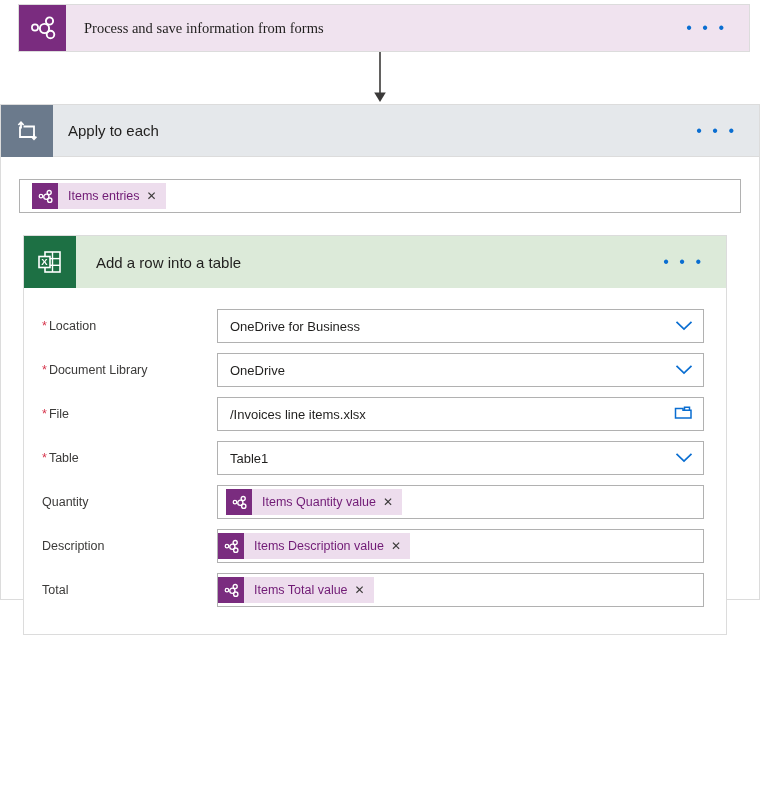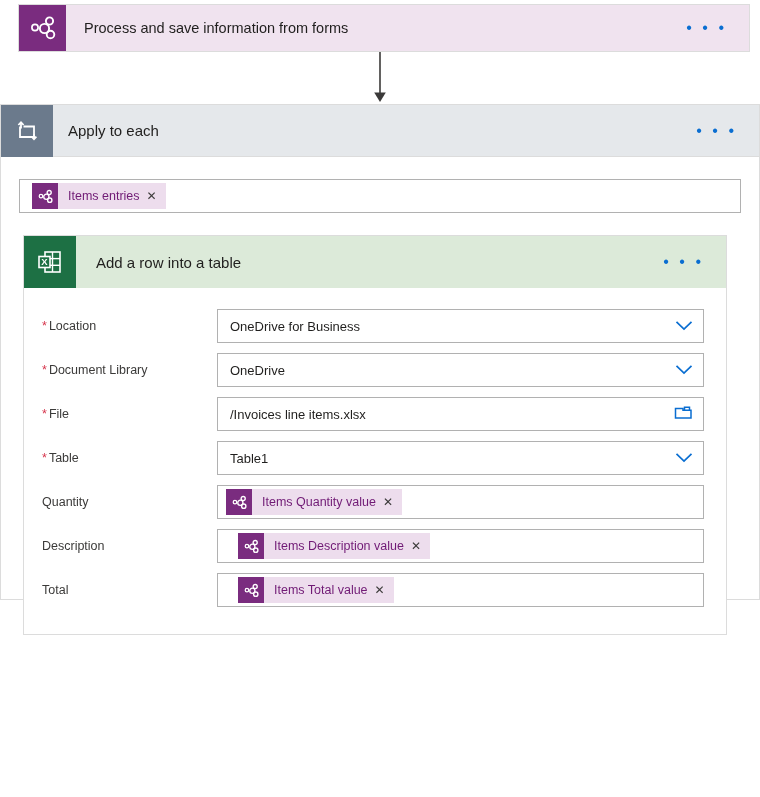--- a/index.html
+++ b/index.html
@@ -33,20 +33,21 @@
     flex: 0 0 47px;
     display: flex;
     align-items: center;
     justify-content: center;
   }
   .trigger-title {
     margin-left: 18px;
     font-size: 14.5px;
     color: #201f1e;
     flex: 1;
+    font-family: Liberation Serif, serif;
   }
 
   .dots {
     color: #0a6ed1;
     letter-spacing: 3px;
     font-size: 16px;
     line-height: 1;
     margin-right: 22px;
     user-select: none;
   }
@@ -356,41 +357,41 @@
                 <span class="chip-label">Items Quantity value</span>
                 <span class="chip-x">✕</span>
               </span>
             </div>
           </div>
         </div>
 
         <div class="row">
           <div class="row-label">Description</div>
           <div class="row-control">
-            <div class="ctrl" style="padding-left:20px;">
+            <div class="ctrl" style="padding-left:0;">
               <span class="chip">
                 <span class="chip-icon">
                   <svg width="17" height="17" viewBox="0 0 30 30">
                     <circle cx="7" cy="14.5" r="3.1" fill="none" stroke="#ffffff" stroke-width="2.2"></circle>
                     <circle cx="16.5" cy="15.5" r="4.6" fill="none" stroke="#ffffff" stroke-width="2.4"></circle>
                     <circle cx="21.5" cy="8" r="3.6" fill="none" stroke="#ffffff" stroke-width="2.4"></circle>
                     <circle cx="22.5" cy="21.5" r="3.8" fill="none" stroke="#ffffff" stroke-width="2.4"></circle>
                   </svg>
                 </span>
                 <span class="chip-label">Items Description value</span>
                 <span class="chip-x">✕</span>
               </span>
             </div>
           </div>
         </div>
 
         <div class="row">
           <div class="row-label">Total</div>
           <div class="row-control">
-            <div class="ctrl" style="padding-left:20px;">
+            <div class="ctrl" style="padding-left:0;">
               <span class="chip">
                 <span class="chip-icon">
                   <svg width="17" height="17" viewBox="0 0 30 30">
                     <circle cx="7" cy="14.5" r="3.1" fill="none" stroke="#ffffff" stroke-width="2.2"></circle>
                     <circle cx="16.5" cy="15.5" r="4.6" fill="none" stroke="#ffffff" stroke-width="2.4"></circle>
                     <circle cx="21.5" cy="8" r="3.6" fill="none" stroke="#ffffff" stroke-width="2.4"></circle>
                     <circle cx="22.5" cy="21.5" r="3.8" fill="none" stroke="#ffffff" stroke-width="2.4"></circle>
                   </svg>
                 </span>
                 <span class="chip-label">Items Total value</span>

